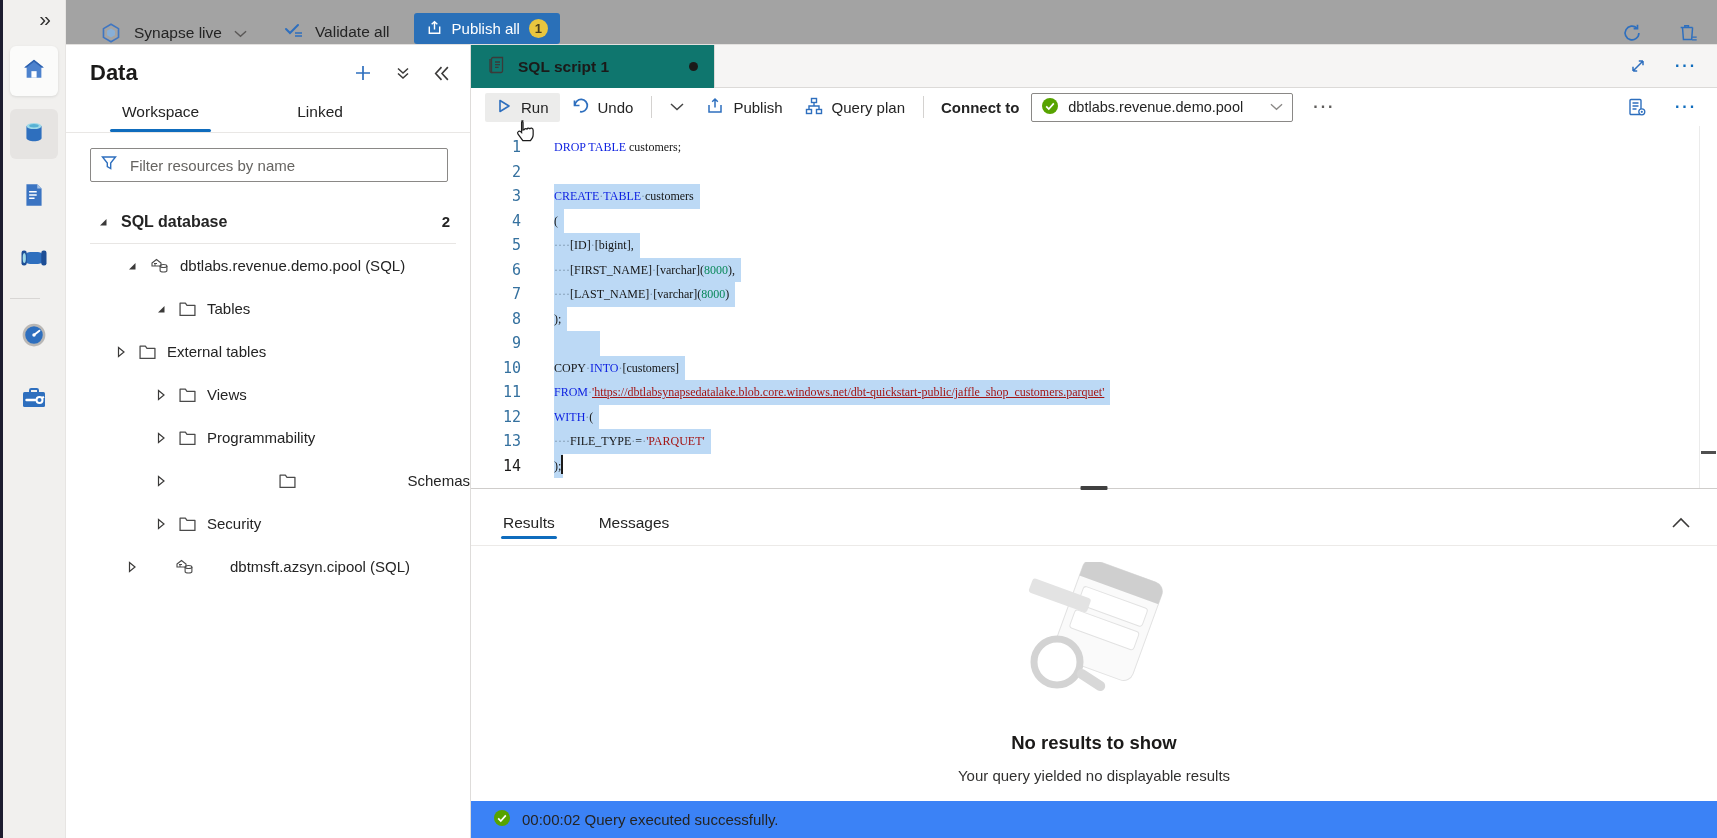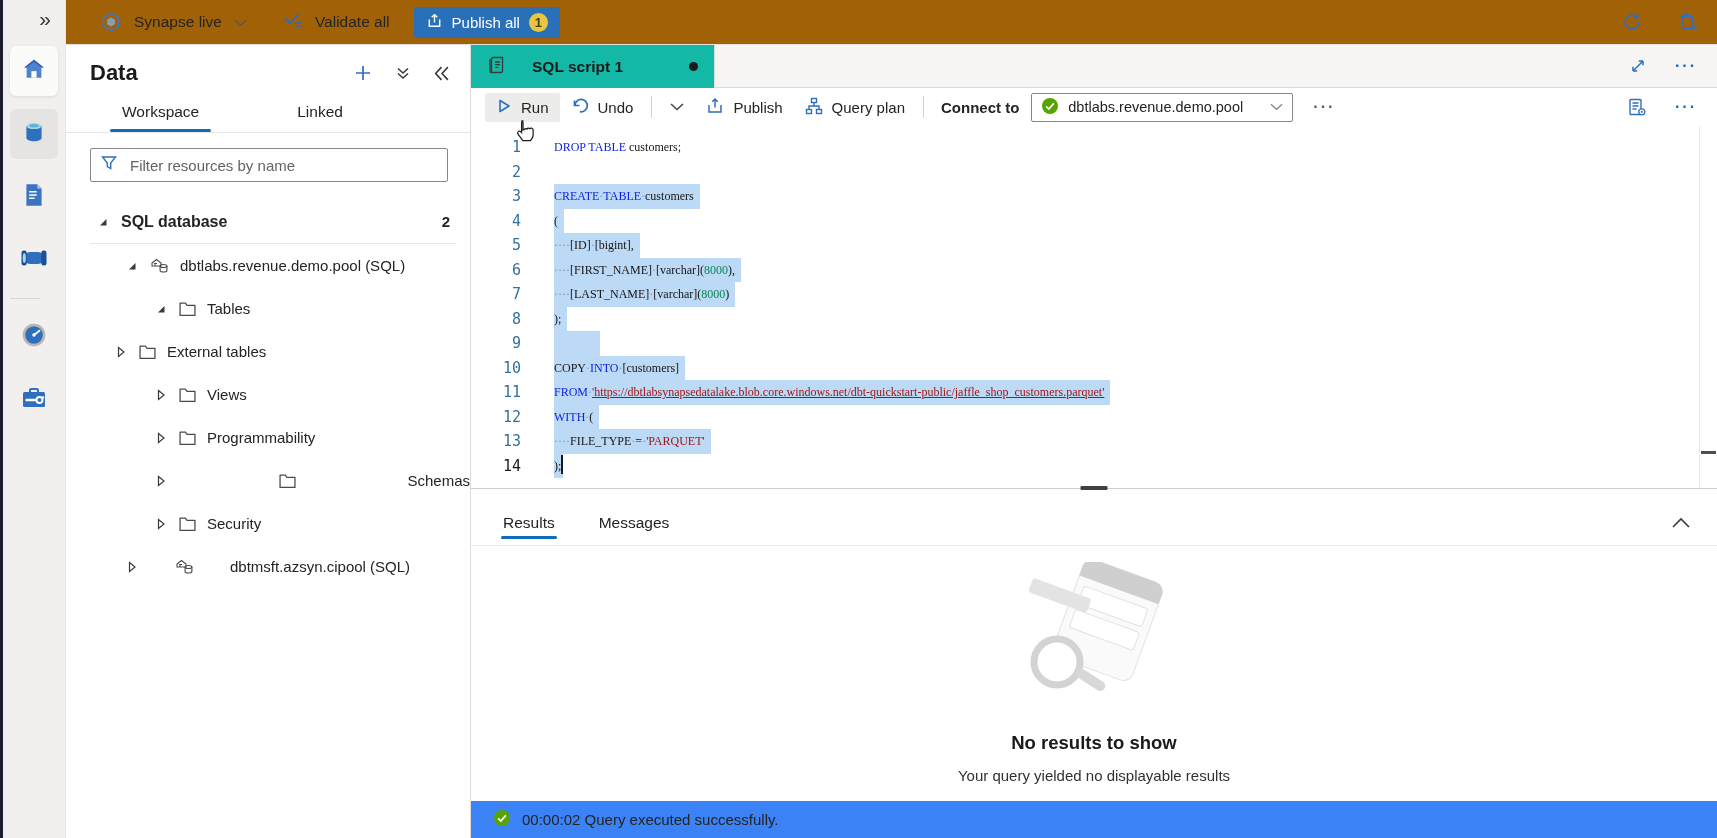--- a/index.html
+++ b/index.html
@@ -8,21 +8,21 @@
   .sliver{width:3px;background:#1d1d30;flex-shrink:0;}
   
   .rail{width:63px;background:#f1f0ee;border-right:1px solid #e7e5e3;display:flex;flex-direction:column;align-items:center;padding-top:4px;flex-shrink:0;}
   .rail-expander{align-self:flex-end;margin-right:10px;font-size:21px;color:#323130;line-height:1;cursor:pointer;padding:4px;}
   .nav-item{width:48px;height:50px;margin-top:13px;border-radius:6px;display:flex;align-items:center;justify-content:center;cursor:pointer;}
   .nav-item.home{background:#fbfbfa;box-shadow:0 1px 3px rgba(0,0,0,.10);}
   .nav-item.selected{background:#e6e4e2;}
   .nav-sep{width:30px;height:1px;background:#d8d6d4;margin-top:13px;}
   
   .main-col{flex:1;display:flex;flex-direction:column;min-width:0;}
-  .topbar{height:45px;display:flex;align-items:center;background:#a16207;border-bottom:1px solid #e3e1df;padding:0 10px 0 34px;flex-shrink:0;}
+  .topbar{height:45px;display:flex;align-items:flex-end;background:#a3a3a3;border-bottom:1px solid #e3e1df;padding:0 10px 0 34px;flex-shrink:0;}
   .mode-group{display:flex;align-items:center;gap:12px;margin-right:36px;cursor:pointer;}
   .mode-label{font-size:15.5px;color:#242424;}
   .chev{color:#5a5857;}
   .tb-top-btn{display:flex;align-items:center;gap:10px;font-size:15.5px;color:#242424;margin-right:24px;cursor:pointer;}
   .publish-btn{display:flex;align-items:center;gap:9px;background:var(--publish_button,#2a70b8);color:#fff;height:31px;padding:0 12px;border-radius:3px;font-size:15px;cursor:pointer;border:none;}
   .badge{width:19px;height:19px;border-radius:50%;background:var(--badge,#e9c63f);color:#4a3f1d;font-size:13px;font-weight:700;display:flex;align-items:center;justify-content:center;}
   .top-right{margin-left:auto;display:flex;align-items:center;gap:34px;padding-right:8px;}
   .icon-btn{cursor:pointer;display:flex;align-items:center;justify-content:center;}
   
   .content{flex:1;display:flex;min-height:0;}
@@ -40,21 +40,21 @@
   .tree{flex:1;overflow:hidden;padding-top:10px;}
   .tree-row{height:43px;display:flex;align-items:center;gap:11px;font-size:15px;color:#242424;cursor:pointer;}
   .tree-row .tw{display:flex;width:14px;justify-content:center;flex-shrink:0;}
   .tree-row .ti{display:flex;flex-shrink:0;}
   .tree-row.root .tl{font-weight:600;font-size:16px;text-align:center;}
   .tc{margin-left:auto;margin-right:20px;font-weight:600;font-size:15px;}
   .tree-sep{height:1px;background:#e8e6e4;margin:0 14px 0 24px;}
   
   .workarea{flex:1;display:flex;flex-direction:column;min-width:0;position:relative;}
   .tabbar{height:43px;background:#f6f5f4;display:flex;align-items:stretch;border-bottom:1px solid #dcdad8;flex-shrink:0;}
-  .doc-tab{width:244px;background:#14b8a6;border-right:1px solid #dcdad8;display:flex;align-items:center;gap:25px;padding:0 16px;margin-bottom:-1px;cursor:pointer;}
+  .doc-tab{width:244px;background:#0f766e;border-right:1px solid #dcdad8;display:flex;align-items:center;gap:11px;padding:0 16px;margin-bottom:-1px;cursor:pointer;}
   .doc-title{font-size:15.5px;font-weight:600;color:#1b1a19;white-space:nowrap;}
   .dirty-dot{width:9px;height:9px;border-radius:50%;background:#1b1a19;margin-left:auto;}
   .tab-actions{margin-left:auto;display:flex;align-items:center;gap:28px;padding-right:20px;}
   .dots{color:var(--accent,#0f6cbd);font-weight:700;letter-spacing:2px;font-size:16px;cursor:pointer;}
   .dots.gray{color:#5f5d5b;}
   .toolbar{height:38px;display:flex;align-items:center;background:#fff;padding-left:14px;font-size:15px;flex-shrink:0;}
   .tb-btn{display:flex;align-items:center;gap:9px;padding:5px 11px;border-radius:2px;color:#242424;cursor:pointer;}
   .tb-btn.run{background:#ececeb;}
   .tb-sep{width:1px;height:22px;background:#d4d2d0;margin:0 7px;}
   .connect-label{font-weight:600;margin:0 12px 0 10px;color:#242424;}

